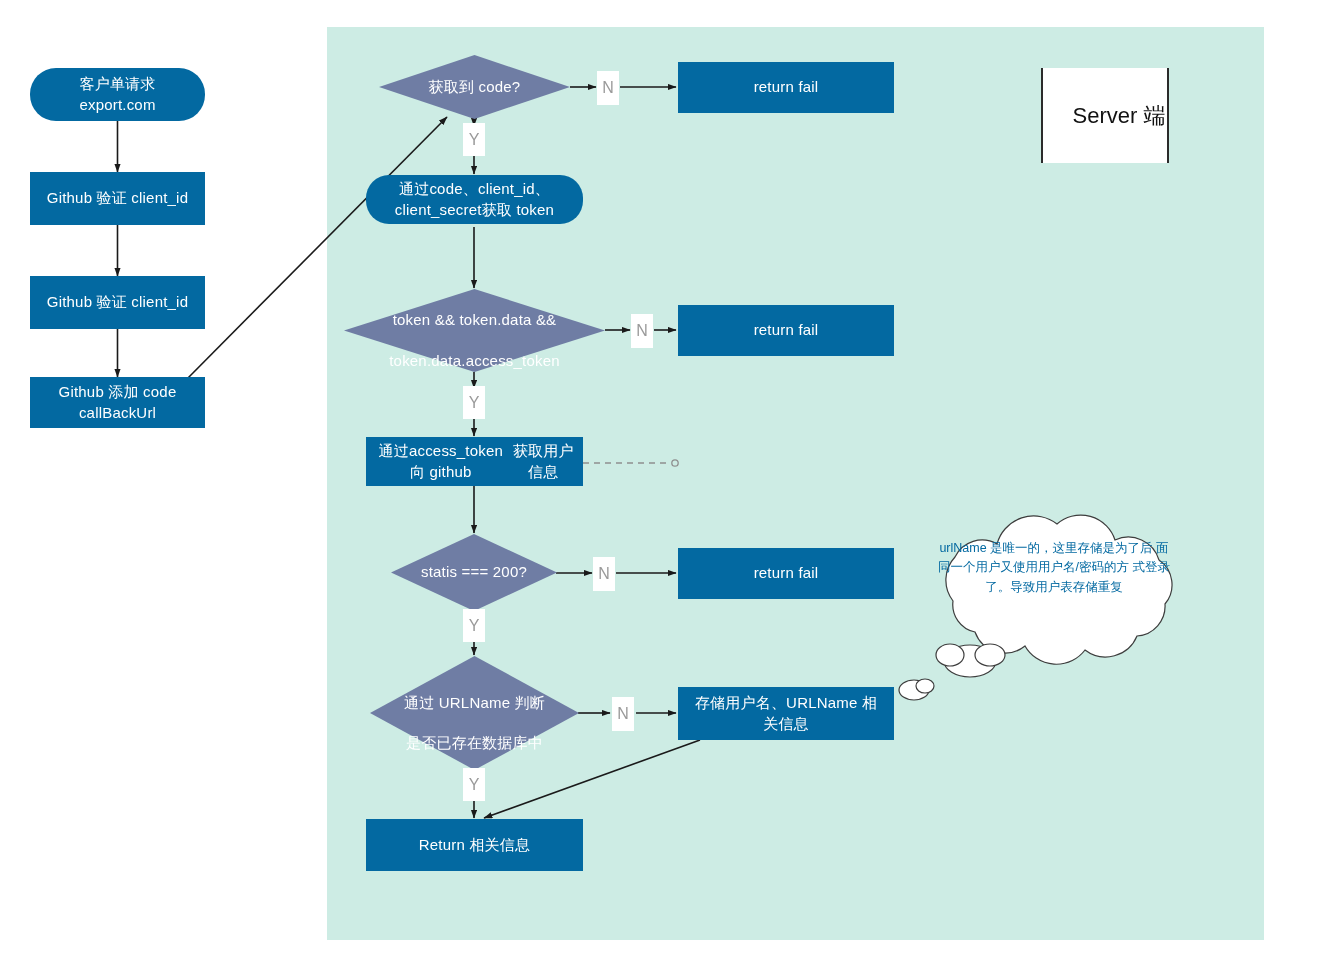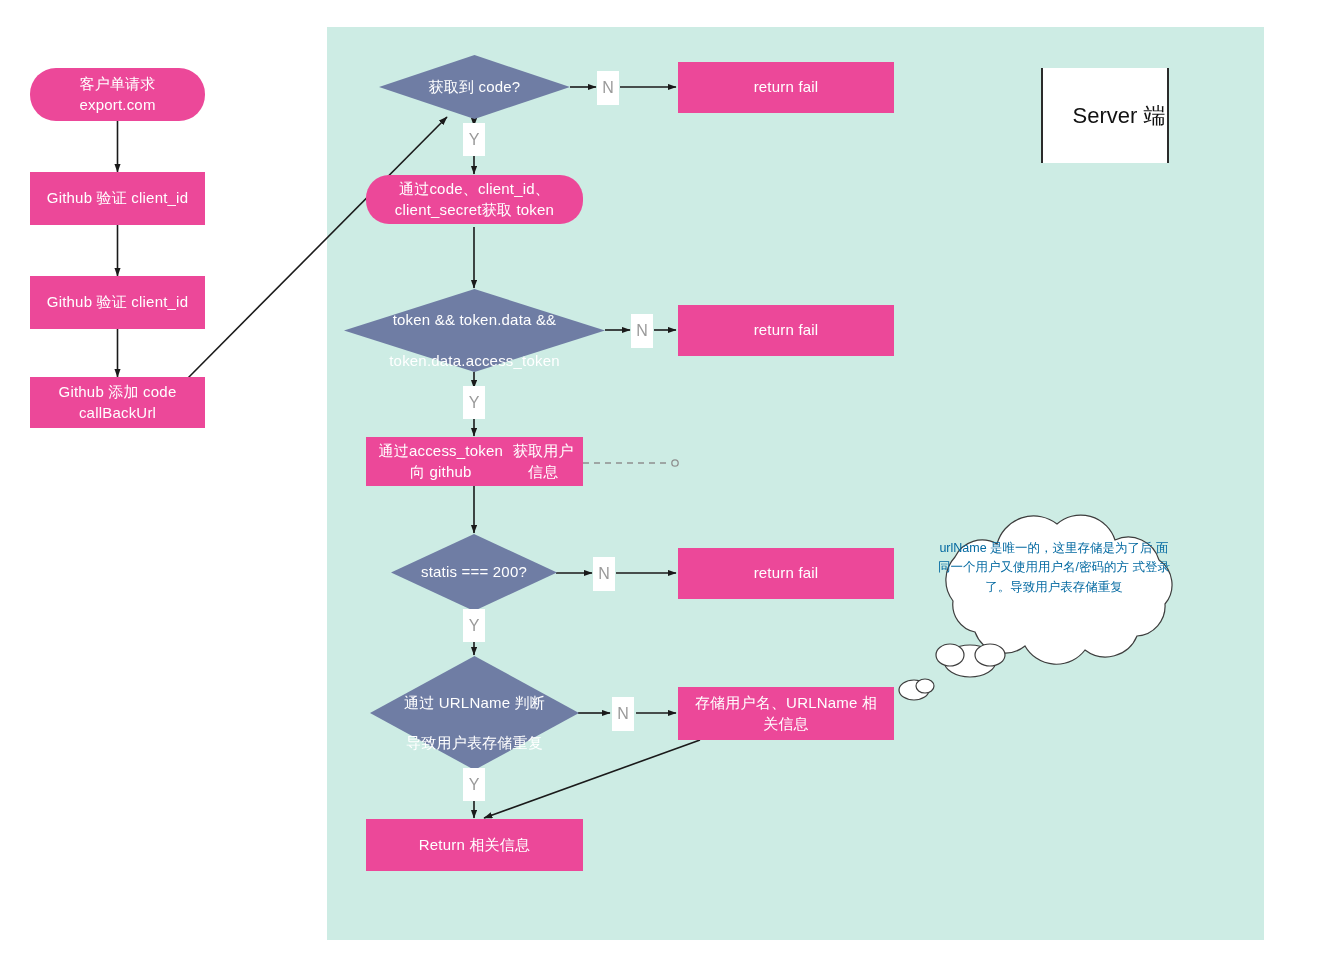--- a/index.html
+++ b/index.html
@@ -38,21 +38,21 @@
 
   
   .node {
     position: absolute;
     box-sizing: border-box;
     display: flex;
     align-items: center;
     justify-content: center;
     text-align: center;
     color: #ffffff;
-    background: #ec4899;
+    background: #0369a1;
     font-size: 15px;
     line-height: 1.35;
     letter-spacing: .2px;
     padding: 2px 6px;
   }
   .node.pill {
     border-radius: 26px;
   }
   .node .txt { display:block; }
 
@@ -290,21 +290,21 @@
     <span>N</span>
   </div>
   <div class="edge-label" style="left:463px; top:609px; width:22px; height:33px;">
     <span>Y</span>
   </div>
 
   <div class="diamond" style="left:370px; top:656px; width:209px; height:114px;">
     <div class="dshape"></div>
     <div class="dlabel">
       <span>通过 URLName 判断</span><br>
-      <span>导致用户表存储重复</span>
+      <span>是否已存在数据库中</span>
     </div>
   </div>
 
   <div class="node" style="left:678px; top:687px; width:216px; height:53px; flex-direction:column;">
     <span class="txt">存储用户名、URLName 相</span>
     <span class="txt">关信息</span>
   </div>
 
   <div class="edge-label" style="left:612px; top:697px; width:22px; height:34px;">
     <span>N</span>

